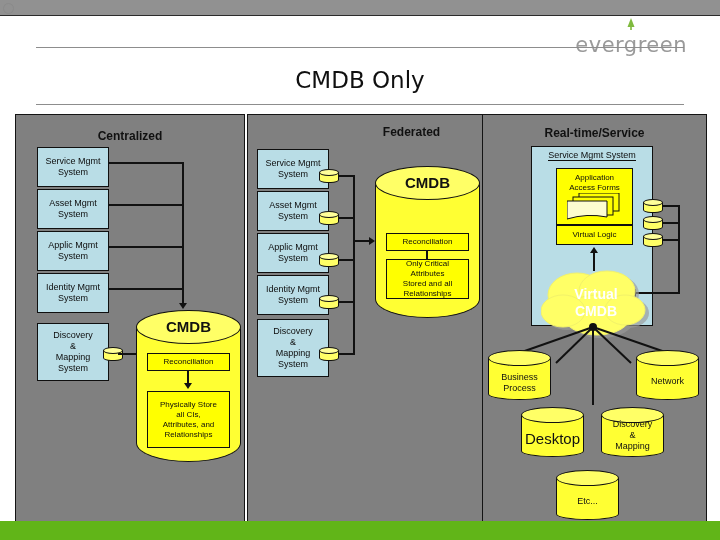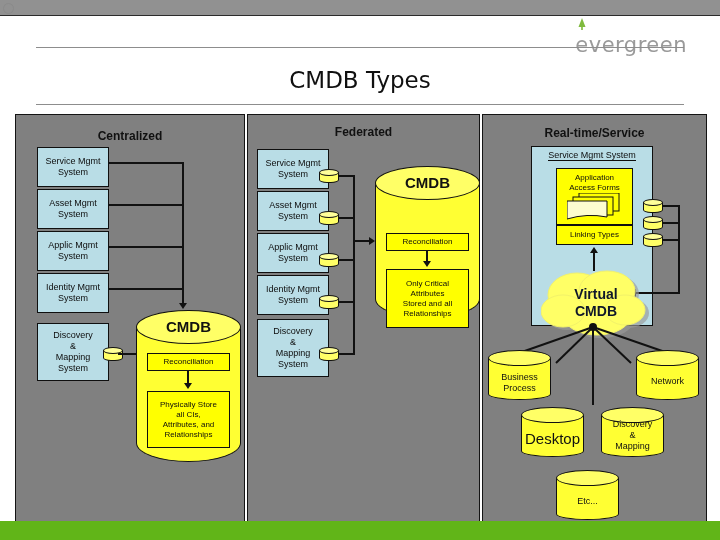--- a/index.html
+++ b/index.html
@@ -10,34 +10,34 @@
     position:relative;
   }
   .slide{position:absolute;left:0;top:0;width:720px;height:540px;}
 
   
   .topbar{position:absolute;left:0;top:0;width:720px;height:15px;background:#919191;border-bottom:1px solid #2b2b2b;}
   .topbar-dot{position:absolute;left:3px;top:3px;width:9px;height:9px;border-radius:50%;border:1px solid #8a8a8a;}
   .bottombar{position:absolute;left:0;top:521px;width:720px;height:19px;background:#61b518;}
 
   
-  .logo{position:absolute;right:33px;top:16px;text-align:left;margin-left:24px;}
+  .logo{position:absolute;right:33px;top:16px;text-align:center;margin-left:24px;}
   .logo-tree{width:14px;height:12px;margin:0 auto 0 auto;}
   .logo-text{font-size:21px;color:#9a9a9a;letter-spacing:0.5px;line-height:22px;font-family:"DejaVu Sans",sans-serif;}
 
   .rule-top{position:absolute;left:36px;top:47px;width:648px;height:1px;background:#8d8d8d;}
   .rule-bot{position:absolute;left:36px;top:104px;width:648px;height:1px;background:#8d8d8d;}
 
   .page-title{position:absolute;left:0;top:67px;width:720px;text-align:center;
     font-size:23px;color:#101010;font-family:"DejaVu Sans",sans-serif;}
 
   
   .panel{position:absolute;background:#808080;border:1px solid #141414;}
   #panel-centralized{left:15px;top:114px;width:228px;height:407px;}
-  #panel-federated{left:247px;top:114px;width:231px;height:407px;}
+  #panel-federated{left:247px;top:114px;width:231px;height:407px;padding-left:32px;}
   #panel-realtime{left:482px;top:114px;width:223px;height:407px;}
 
   .panel-title{position:absolute;width:100%;text-align:center;
      font-size:12px;font-weight:bold;color:#111;}
 
   
   .blue-box{position:absolute;background:#b9dde6;border:1px solid #0f0f0f;
      color:#0d0d0d;font-size:9px;line-height:11px;text-align:center;
      display:flex;align-items:center;justify-content:center;box-sizing:border-box;}
   .yellow-box{position:absolute;background:#ffff00;border:1px solid #0f0f0f;
@@ -70,21 +70,21 @@
   .disk{position:absolute;width:20px;height:14px;}
   .disk-b{position:absolute;left:0;top:3px;width:20px;height:11px;background:#ffff66;
      border:1px solid #111;box-sizing:border-box;border-radius:0 0 40% 40%/0 0 30% 30%;}
   .disk-t{position:absolute;left:0;top:0;width:20px;height:7px;background:#ffff99;
      border:1px solid #111;box-sizing:border-box;border-radius:50%;}
 
   
   .cloud{position:absolute;}
   .cloud svg{position:absolute;left:0;top:0;}
   .cloud-text{position:absolute;width:100%;text-align:center;font-size:14px;
-    font-weight:bold;color:#0f172a;line-height:17px;}
+    font-weight:bold;color:#ffffff;line-height:17px;}
 
   .nowrap{white-space:pre-line;}
 </style>
 </head>
 <body>
 
 <div class="slide">
 
   <div class="topbar">
     <div class="topbar-dot"></div>
@@ -92,21 +92,21 @@
 
   <div class="logo">
     <svg class="logo-tree" viewBox="0 0 14 12">
       <polygon points="7,0 10.5,9 3.5,9" fill="#7fba3e"></polygon>
       <rect x="6.2" y="9" width="1.6" height="3" fill="#7fba3e"></rect>
     </svg>
     <div class="logo-text">evergreen</div>
   </div>
 
   <div class="rule-top"></div>
-  <div class="page-title">CMDB Types</div>
+  <div class="page-title">CMDB Only</div>
   <div class="rule-bot"></div>
 
   <div class="panel" id="panel-centralized">
     <div class="panel-title" style="top:14px;">Centralized</div>
 
     <div class="blue-box nowrap" style="left:21px;top:32px;width:72px;height:40px;">Service Mgmt
 System</div>
     <div class="blue-box nowrap" style="left:21px;top:74px;width:72px;height:40px;">Asset Mgmt
 System</div>
     <div class="blue-box nowrap" style="left:21px;top:116px;width:72px;height:40px;">Applic Mgmt
@@ -193,21 +193,21 @@
     <div class="arrow-r" style="left:121px;top:122px;"></div>
 
     <div class="cyl" style="left:127px;top:51px;width:105px;height:152px;">
       <div class="cyl-body" style="top:17px;width:105px;height:135px;"></div>
       <div class="cyl-top" style="width:105px;height:34px;"></div>
       <div class="cyl-label" style="top:8px;font-size:15px;font-weight:bold;">CMDB</div>
     </div>
     <div class="yellow-box" style="left:138px;top:118px;width:83px;height:18px;">Reconciliation</div>
     <div class="ln vline" style="left:178px;top:136px;height:12px;"></div>
     <div class="arrow-d" style="left:175px;top:146px;"></div>
-    <div class="yellow-box nowrap" style="left:138px;top:154px;width:83px;height:59px;">Only Critical
+    <div class="yellow-box nowrap" style="left:138px;top:144px;width:83px;height:40px;">Only Critical
 Attributes
 Stored and all
 Relationships</div>
   </div>
 
   <div class="panel" id="panel-realtime">
     <div class="panel-title" style="top:11px;">Real-time/Service</div>
 
     <div style="position:absolute;left:48px;top:31px;width:122px;height:180px;background:#b9dde6;border:1px solid #0f0f0f;box-sizing:border-box;"></div>
     <div style="position:absolute;left:48px;top:35px;width:122px;height:13px;text-align:center;font-size:9px;color:#0d0d0d;">
@@ -215,21 +215,21 @@
     </div>
 
     <div class="yellow-box nowrap" style="left:73px;top:53px;width:77px;height:57px;align-items:flex-start;padding-top:4px;">Application
 Access Forms</div>
 
     <svg style="position:absolute;left:84px;top:78px;" width="56" height="28">
       <rect x="12" y="0" width="40" height="18" fill="#ffff00" stroke="#111"></rect>
       <rect x="6" y="4" width="40" height="18" fill="#ffff00" stroke="#111"></rect>
       <path d="M0 8 H40 V24 Q20 20 0 26 Z" fill="#fdfdd0" stroke="#111"></path>
     </svg>
-    <div class="yellow-box" style="left:73px;top:110px;width:77px;height:20px;">Linking Types</div>
+    <div class="yellow-box" style="left:73px;top:110px;width:77px;height:20px;">Virtual Logic</div>
 
     <div class="disk" style="left:160px;top:84px;">
         <div class="disk-b"></div>
         <div class="disk-t"></div>
       </div>
     <div class="disk" style="left:160px;top:101px;">
         <div class="disk-b"></div>
         <div class="disk-t"></div>
       </div>
     <div class="disk" style="left:160px;top:118px;">

